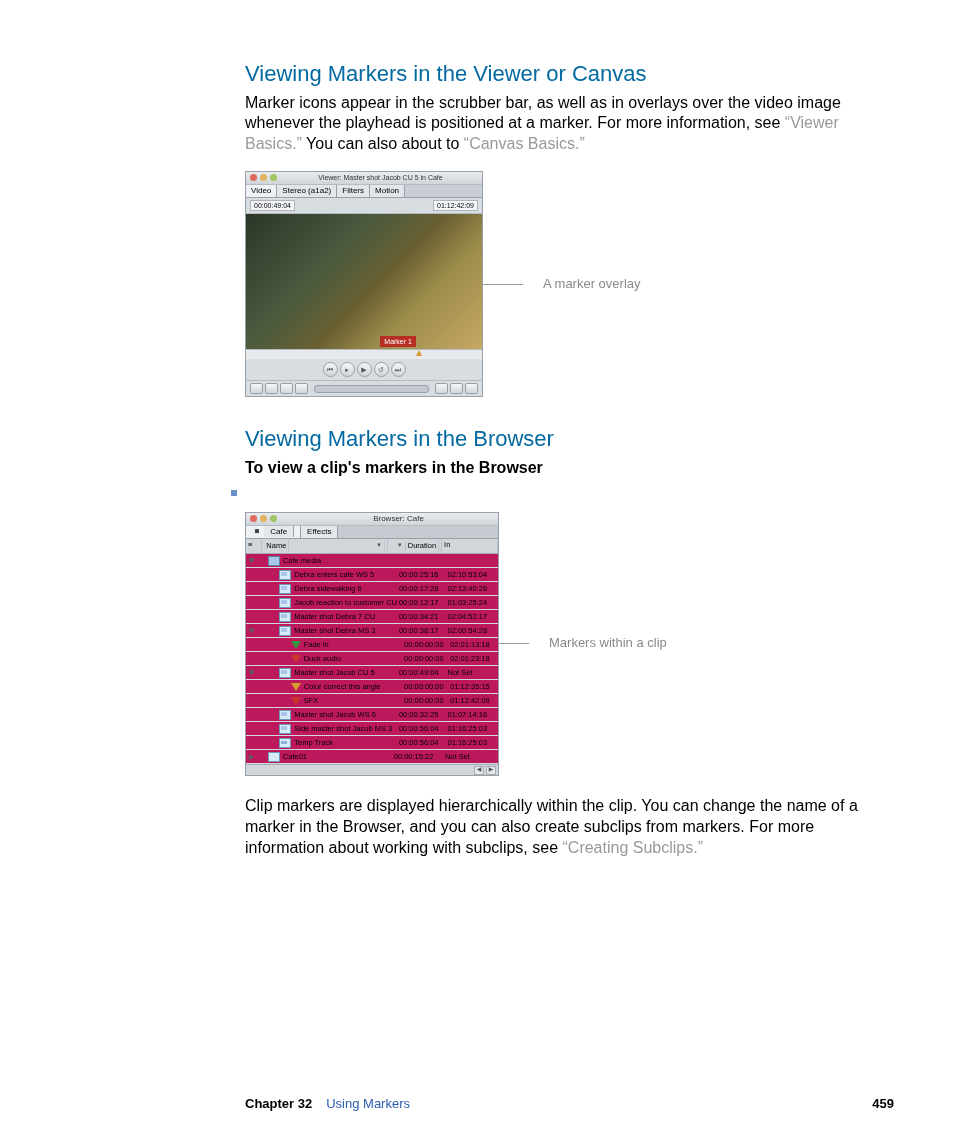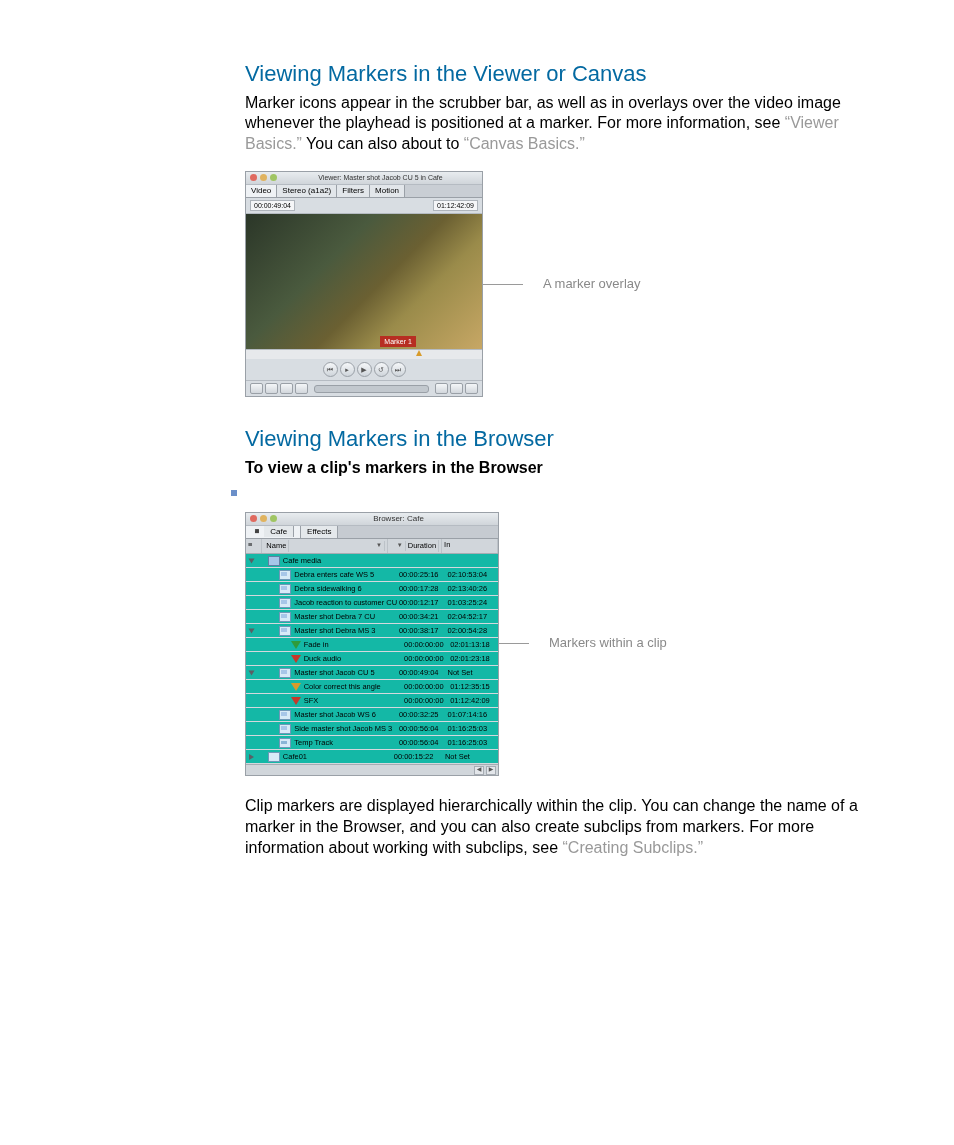--- a/index.html
+++ b/index.html
@@ -41,21 +41,21 @@
   .browser .tabs{display:flex;background:#c6cbd1;border-bottom:1px solid #9aa0a7;}
   .browser .tabs span{padding:1px 6px;border-right:1px solid #9aa0a7;background:#e4e8eb;}
   .browser .tabs span.active{background:#eff2f5;}
   .browser .header{display:flex;background:#d1d6db;border-bottom:1px solid #a6acb3;font-size:7.5px;}
   .browser .header span{padding:1px 2px;border-right:1px solid #bcc2c8;}
   .hc-handle{width:12px;}
   .hc-name{width:128px;display:flex;justify-content:space-between;align-items:center;}
   .hc-dur{width:52px;display:flex;justify-content:flex-end;align-items:center;}
   .hc-in{width:54px;}
   .header .tri{font-size:6px;color:#555;}
-  .browser .rows{background:#14b8a6;}
+  .browser .rows{background:#be185d;}
   .browser .row{display:flex;align-items:center;height:13px;border-bottom:1px solid #d4d8dd;font-size:7.5px;color:#000;}
   .browser .row .c-handle{width:12px;display:flex;justify-content:center;}
   .browser .row .c-name{width:128px;display:flex;align-items:center;gap:3px;white-space:nowrap;overflow:hidden;}
   .browser .row .c-dur{width:52px;}
   .browser .row .c-in{width:54px;}
   .disc{width:0;height:0;border-top:3px solid transparent;border-bottom:3px solid transparent;border-left:5px solid #5a5f65;display:inline-block;}
   .disc.open{transform:rotate(90deg);}
   .ico{width:10px;height:8px;flex:none;border:1px solid #666;}
   .ico-bin{background:#a7c6e8;border-color:#5f80a3;}
   .ico-clip{background:#d7eaf7;border-color:#6d98b8;position:relative;}
@@ -326,13 +326,20 @@
         <div class="callout-line"></div>
         <div class="fig-note">Markers within a clip</div>
       </div>
     </div>
 
     <p class="body">
       <span>Clip markers are displayed hierarchically within the clip. You can change the name of a marker in the Browser, and you can also create subclips from markers. For more information about working with subclips, see </span><span class="greylink">“Creating Subclips.”</span>
     </p>
   </div>
 
+  <div class="footer">
+    <div class="left">
+      <span class="chap">Chapter 32</span>
+      <span class="title">Using Markers</span>
+    </div>
+    <span class="pg">459</span>
+  </div>
 </div>
 
 </body></html>

